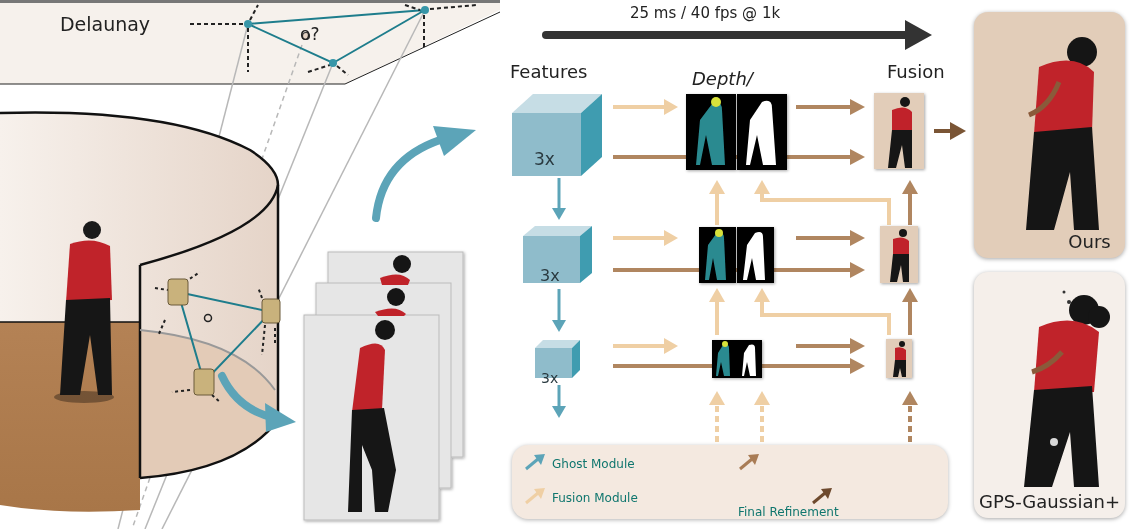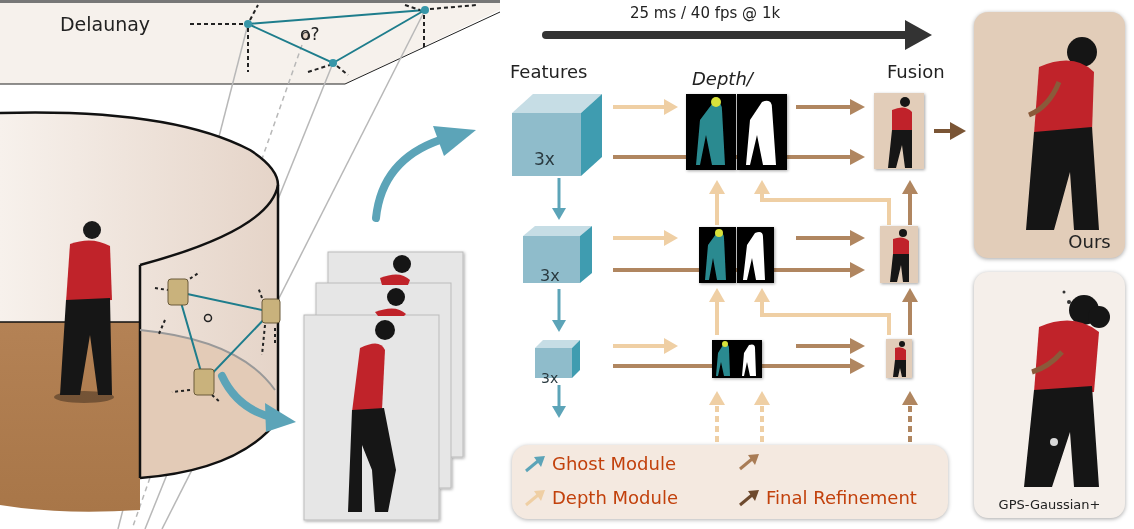--- a/index.html
+++ b/index.html
@@ -8,21 +8,21 @@
   .txt{position:absolute;white-space:nowrap;font-family:"DejaVu Sans",sans-serif;color:#222;}
   .title-left{left:20px;top:12px;font-size:19px;line-height:25px;text-align:center;width:170px;}
   .speed-label{left:630px;top:4px;font-size:15px;}
   .stage{font-size:18px;top:61px;text-align:center;}
   .cube-label{position:absolute;font-size:16px;color:#2a3a40;margin-top:16px;}
   .card{position:absolute;border-radius:14px;box-shadow:0 1px 4px rgba(0,0,0,0.35);overflow:hidden;}
   .card-ours{left:974px;top:12px;width:151px;height:246px;background:#e2cdb9;}
   .card-gps{left:974px;top:272px;width:151px;height:246px;background:#f5efea;}
   .card-label{position:absolute;bottom:6px;left:0;width:100%;text-align:center;color:#222;}
   .legend{position:absolute;left:512px;top:445px;width:436px;height:74px;background:#f4e9e0;border-radius:16px;box-shadow:0 1px 4px rgba(0,0,0,0.3);}
-  .legend-item{position:absolute;display:flex;align-items:center;font-size:18px;color:#c2410c;}
+  .legend-item{position:absolute;display:flex;align-items:flex-end;font-size:12px;color:#0f766e;}
   .legend-item svg{position:static;margin-right:6px;}
 </style>
 </head>
 <body>
 
 <svg width="1134" height="529" viewBox="0 0 1134 529">
   <defs>
     <linearGradient id="wallGrad" x1="0" y1="0" x2="1" y2="0">
       <stop offset="0" stop-color="#f7f1ec"></stop>
       <stop offset="1" stop-color="#e5d4c8"></stop>
@@ -290,21 +290,21 @@
   <svg width="151" height="246">
     <circle cx="95" cy="30" r="2" fill="#333"></circle>
       <circle cx="90" cy="20" r="1.5" fill="#333"></circle>
     <circle cx="110" cy="38" r="15" fill="#151515"></circle>
     <circle cx="125" cy="45" r="11" fill="#151515"></circle>
     <path d="M65,55 Q100,40 125,60 L120,120 L60,120 Z" fill="#c0232a"></path>
     <path d="M88,80 Q75,95 58,100" stroke="#8a5a3a" stroke-width="5" fill="none"></path>
     <path d="M60,118 L118,114 L125,215 L100,215 L96,160 L78,215 L50,215 Z" fill="#151515"></path>
     <circle cx="80" cy="170" r="4" fill="#d8d8d8"></circle>
   </svg>
-  <div class="card-label" style="font-size:13px;">GPS-Gaussian+</div>
+  <div class="card-label" style="font-size:18px;">GPS-Gaussian+</div>
 </div>
 
 <div class="legend">
   <div class="legend-item" style="left:12px;top:8px;">
     <svg width="22" height="18">
         <line x1="2" y1="16" x2="14" y2="6" stroke="#5ca4b8" stroke-width="3"></line>
         <polygon points="10,2 21,1 17,12" fill="#5ca4b8"></polygon>
       </svg>
     <span>Ghost Module</span>
   </div>
@@ -312,22 +312,22 @@
     <svg width="22" height="18">
         <line x1="2" y1="16" x2="14" y2="6" stroke="#a97c55" stroke-width="3"></line>
         <polygon points="10,2 21,1 17,12" fill="#a97c55"></polygon>
       </svg>
   </div>
   <div class="legend-item" style="left:12px;top:42px;">
     <svg width="22" height="18">
         <line x1="2" y1="16" x2="14" y2="6" stroke="#efcfa4" stroke-width="3"></line>
         <polygon points="10,2 21,1 17,12" fill="#efcfa4"></polygon>
       </svg>
-    <span>Depth Module</span>
+    <span>Fusion Module</span>
   </div>
-  <div class="legend-item" style="left:226px;top:42px;">
+  <div class="legend-item" style="left:226px;top:42px;flex-direction:column;">
     <svg width="22" height="18">
         <line x1="2" y1="16" x2="14" y2="6" stroke="#6e4a2e" stroke-width="3"></line>
         <polygon points="10,2 21,1 17,12" fill="#6e4a2e"></polygon>
       </svg>
     <span>Final Refinement</span>
   </div>
 </div>
 
 </body></html>

